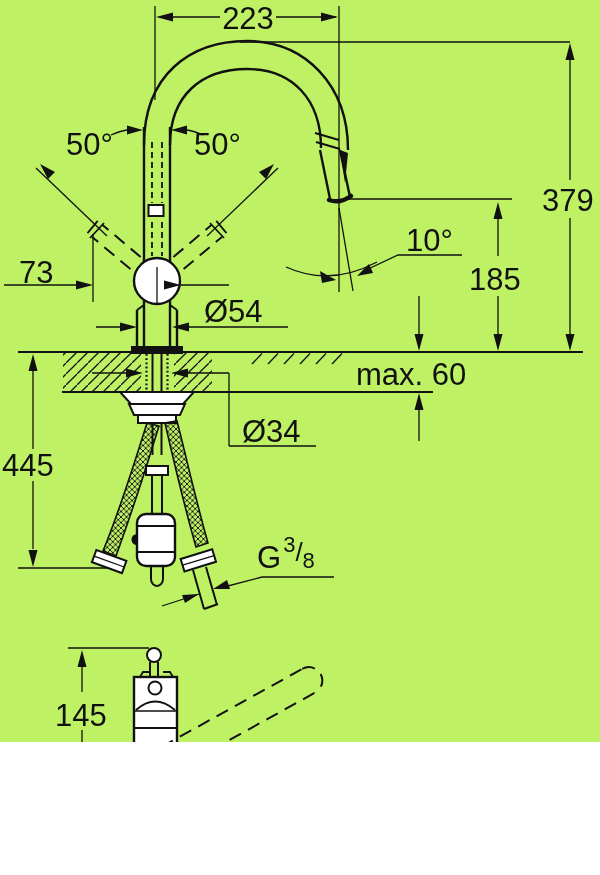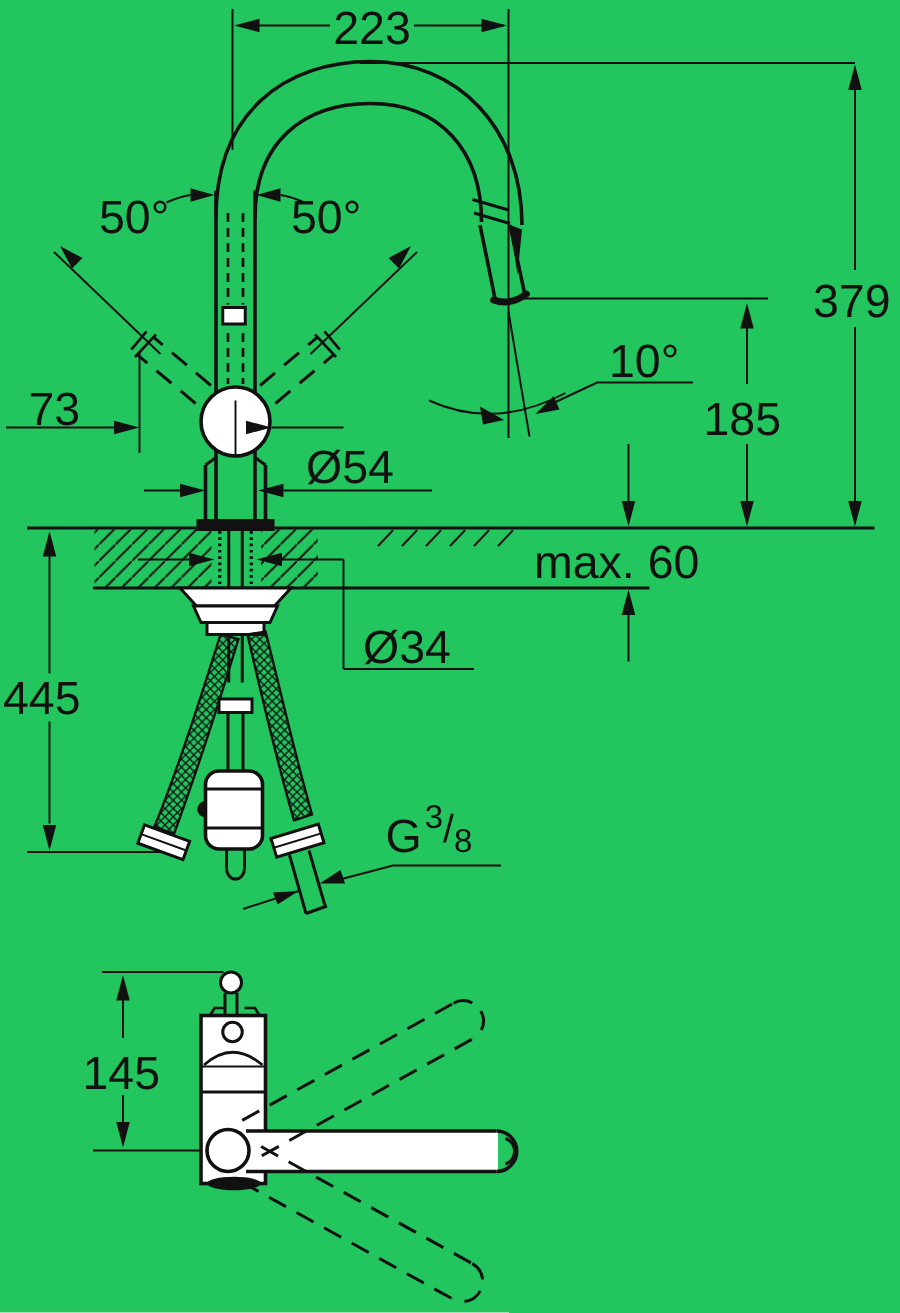--- a/index.html
+++ b/index.html
@@ -1,16 +1,16 @@
 <!DOCTYPE html>
 <html><head>
 <meta charset="utf-8">
 <style>
   html,body{margin:0;padding:0;background:#ffffff;}
-  .stage{position:relative;width:600px;height:875px;background:#22c55e;overflow:hidden;}
+  .stage{position:relative;width:600px;height:742px;background:#bef264;overflow:hidden;}
   svg{position:absolute;left:0;top:0;}
   text{font-family:"Liberation Sans","DejaVu Sans",sans-serif;fill:#111;}
   .t31{font-size:31px;}
   .t22{font-size:22px;}
   .t26{font-size:26px;}
   .thin{stroke:#111;stroke-width:1.3;fill:none;}
   .med{stroke:#111;stroke-width:1.8;fill:none;}
   .obj{stroke:#111;stroke-width:2.4;fill:none;}
   .obj2{stroke:#111;stroke-width:2;fill:none;}
   .thick{stroke:#111;stroke-width:4.5;fill:none;stroke-linecap:round;}

